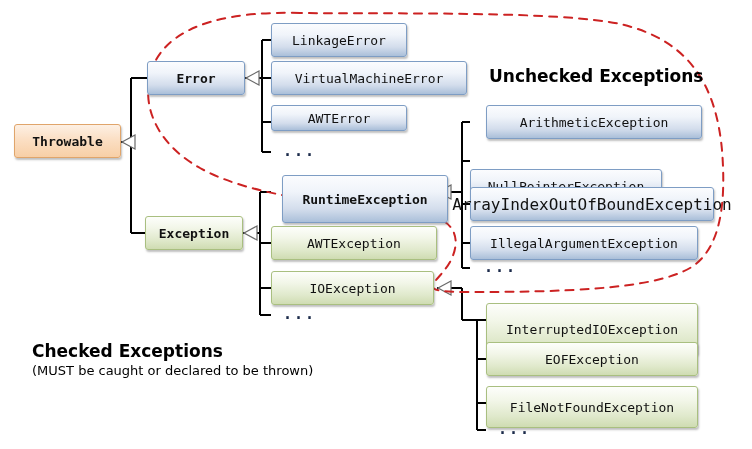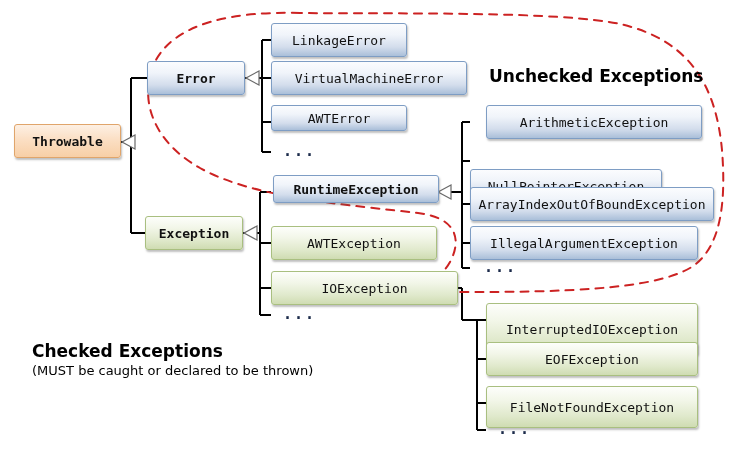--- a/index.html
+++ b/index.html
@@ -29,21 +29,21 @@
   }
   .node.green{
     border:1px solid #a9bf80;
     background:linear-gradient(to bottom,#fdfefb 0%,#f2f6e8 34%,#e0e9cc 72%,#cfdcb2 100%);
   }
   .node.orange{
     border:1px solid #e0a56b;
     background:linear-gradient(to bottom,#fdf0e4 0%,#fbdfc4 45%,#f8cfa6 100%);
   }
   .node.bold{font-weight:bold;}
-  .node.small{font-size:13px;}
+  .node.small{font-size:16px;}
 
   .dots{
     position:absolute;
     font-family:"DejaVu Sans Mono","Liberation Mono",monospace;
     font-size:15px;font-weight:bold;color:#1b2a4a;
     letter-spacing:2px;
     white-space:nowrap;
   }
 
   .label{
@@ -126,25 +126,25 @@
   <div class="node green bold" style="left:145px;top:216px;width:98px;height:34px;">Exception</div>
 
   <div class="node blue" style="left:271px;top:23px;width:136px;height:34px;">LinkageError</div>
 
   <div class="node blue" style="left:271px;top:61px;width:196px;height:34px;">VirtualMachineError</div>
 
   <div class="node blue" style="left:271px;top:105px;width:136px;height:26px;">AWTError</div>
 
   <div class="dots" style="left:283px;top:142px;">...</div>
 
-  <div class="node blue bold" style="left:273px;top:175px;width:166px;height:28px;">RuntimeException</div>
+  <div class="node blue bold" style="left:282px;top:175px;width:166px;height:48px;">RuntimeException</div>
 
   <div class="node green" style="left:271px;top:226px;width:166px;height:34px;">AWTException</div>
 
-  <div class="node green" style="left:271px;top:271px;width:187px;height:34px;">IOException</div>
+  <div class="node green" style="left:271px;top:271px;width:163px;height:34px;">IOException</div>
 
   <div class="dots" style="left:283px;top:305px;">...</div>
 
   <div class="node blue" style="left:486px;top:105px;width:216px;height:34px;">ArithmeticException</div>
 
   <div class="node blue" style="left:470px;top:144px;width:192px;height:34px;margin-top:25px;">NullPointerException</div>
 
   <div class="node blue small" style="left:470px;top:187px;width:244px;height:34px;">ArrayIndexOutOfBoundException</div>
 
   <div class="node blue" style="left:470px;top:226px;width:228px;height:34px;">IllegalArgumentException</div>

